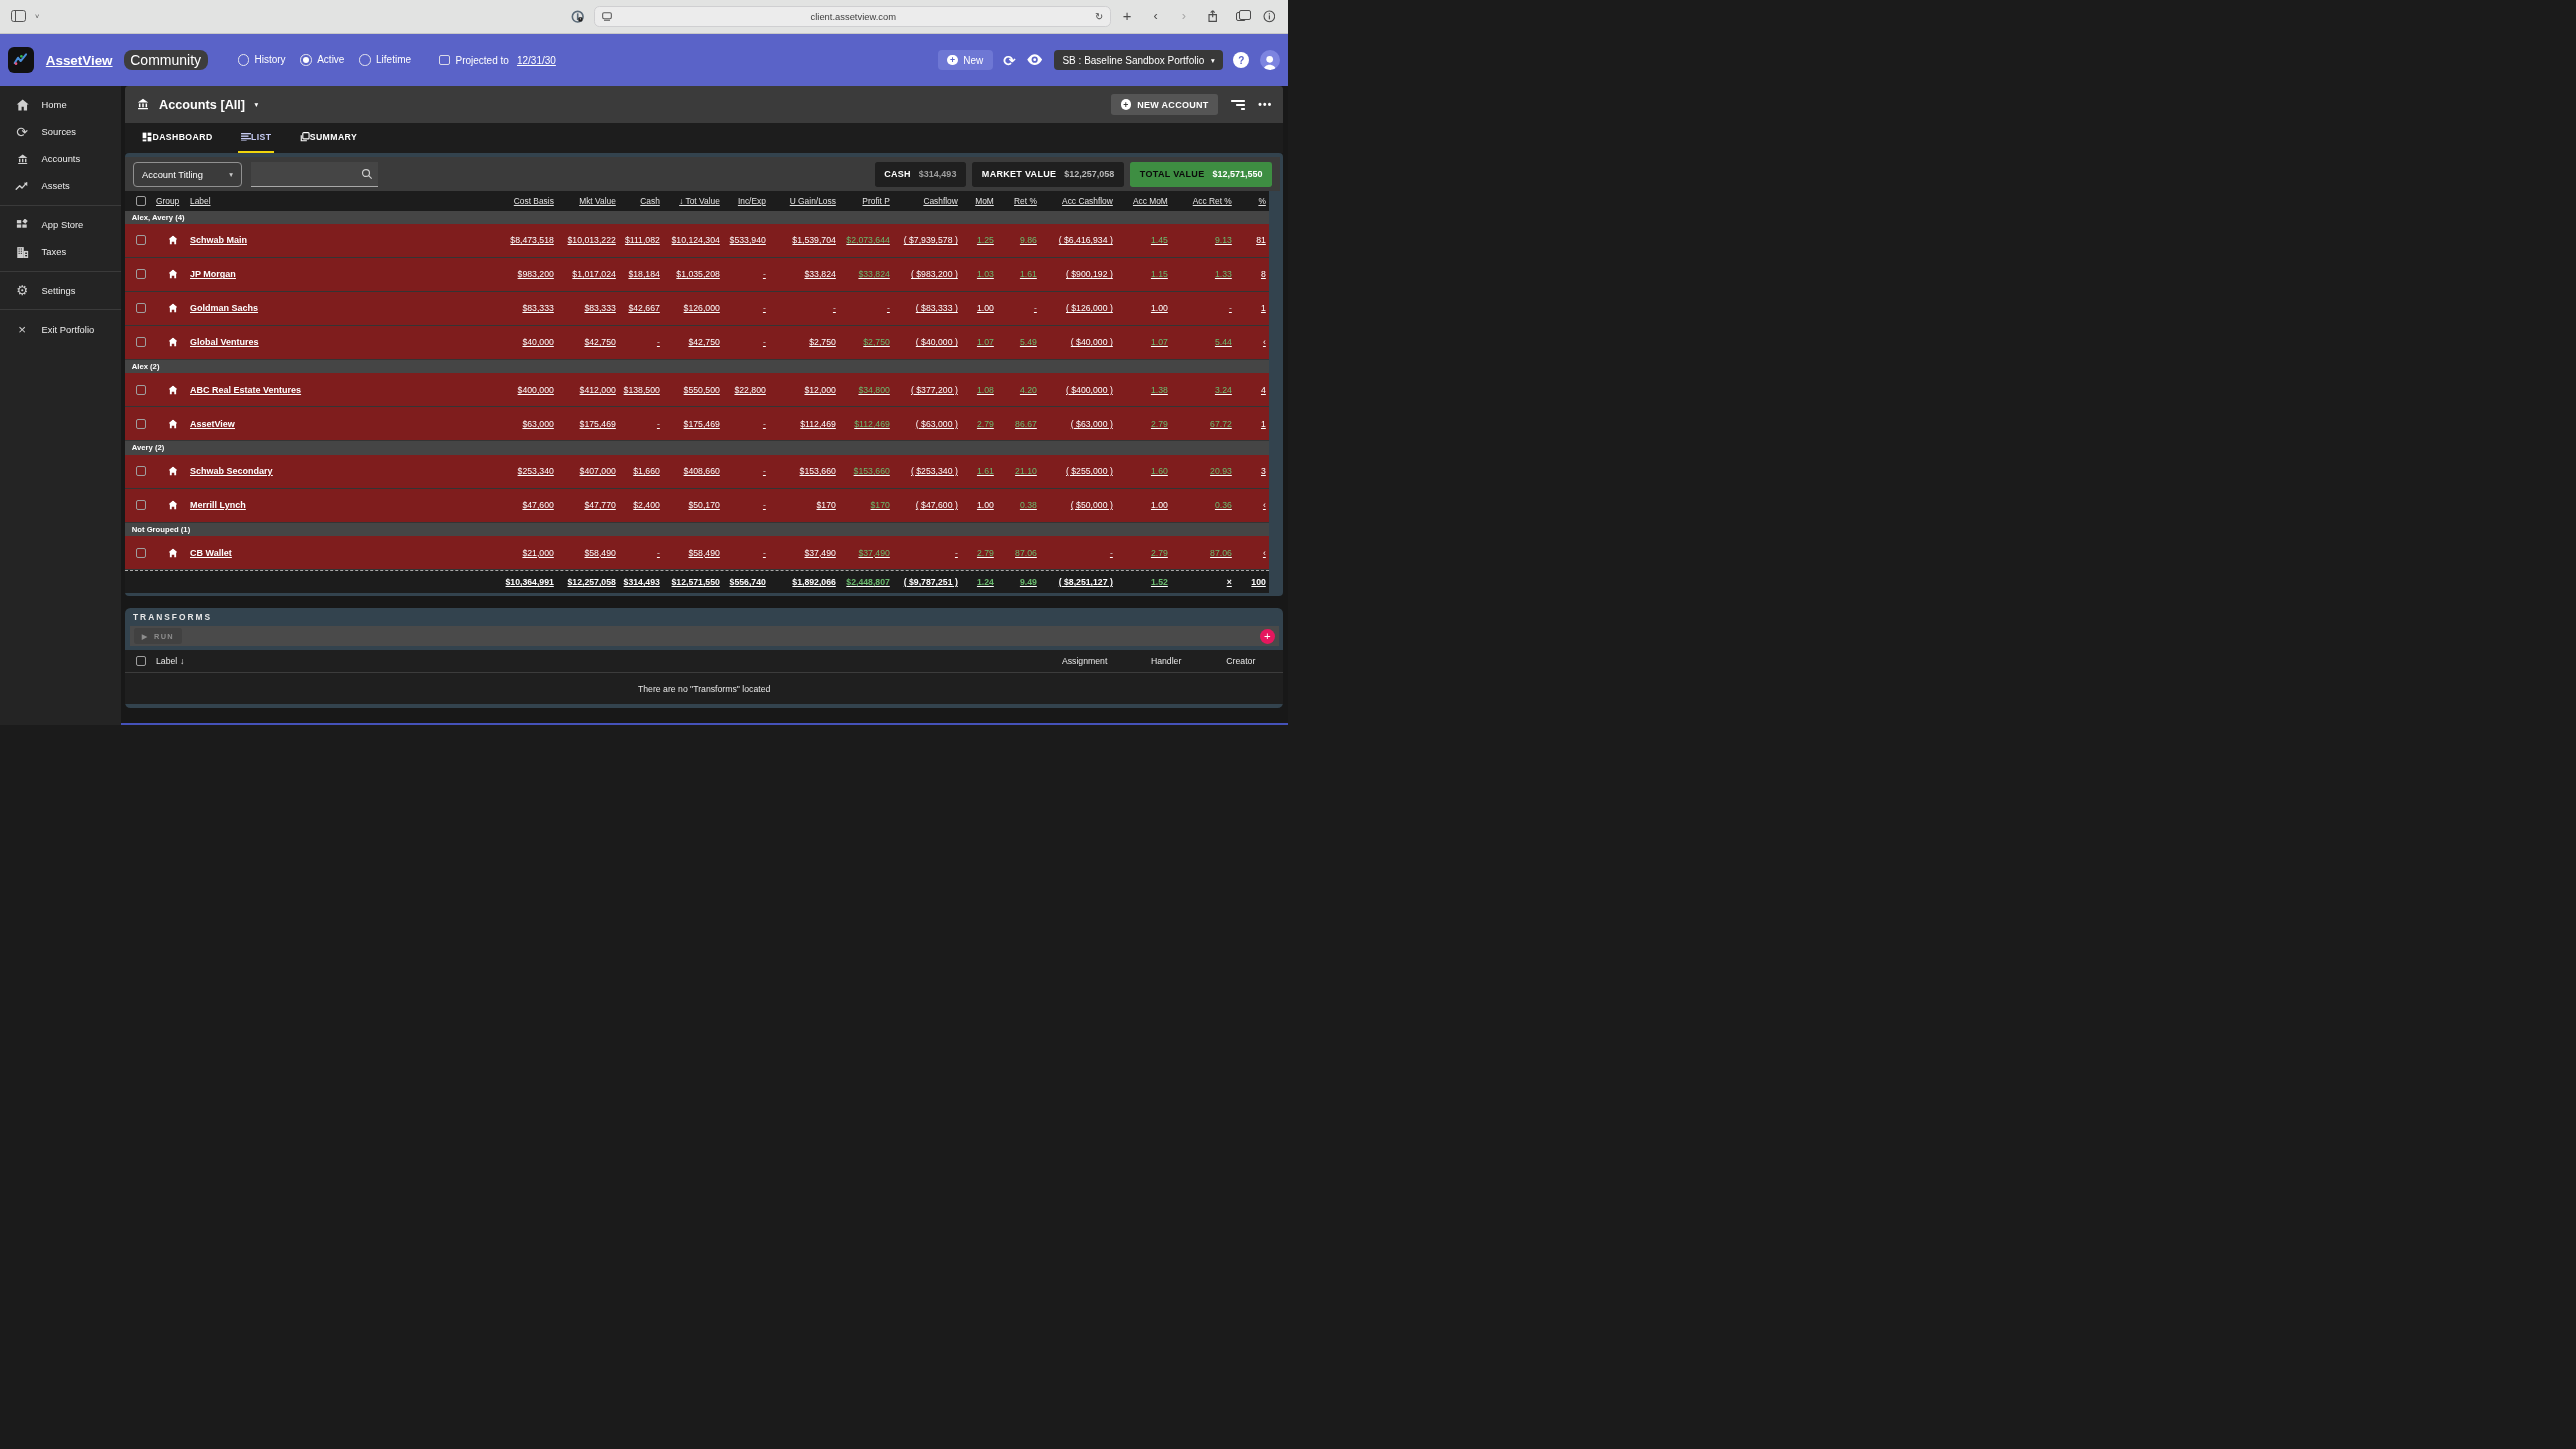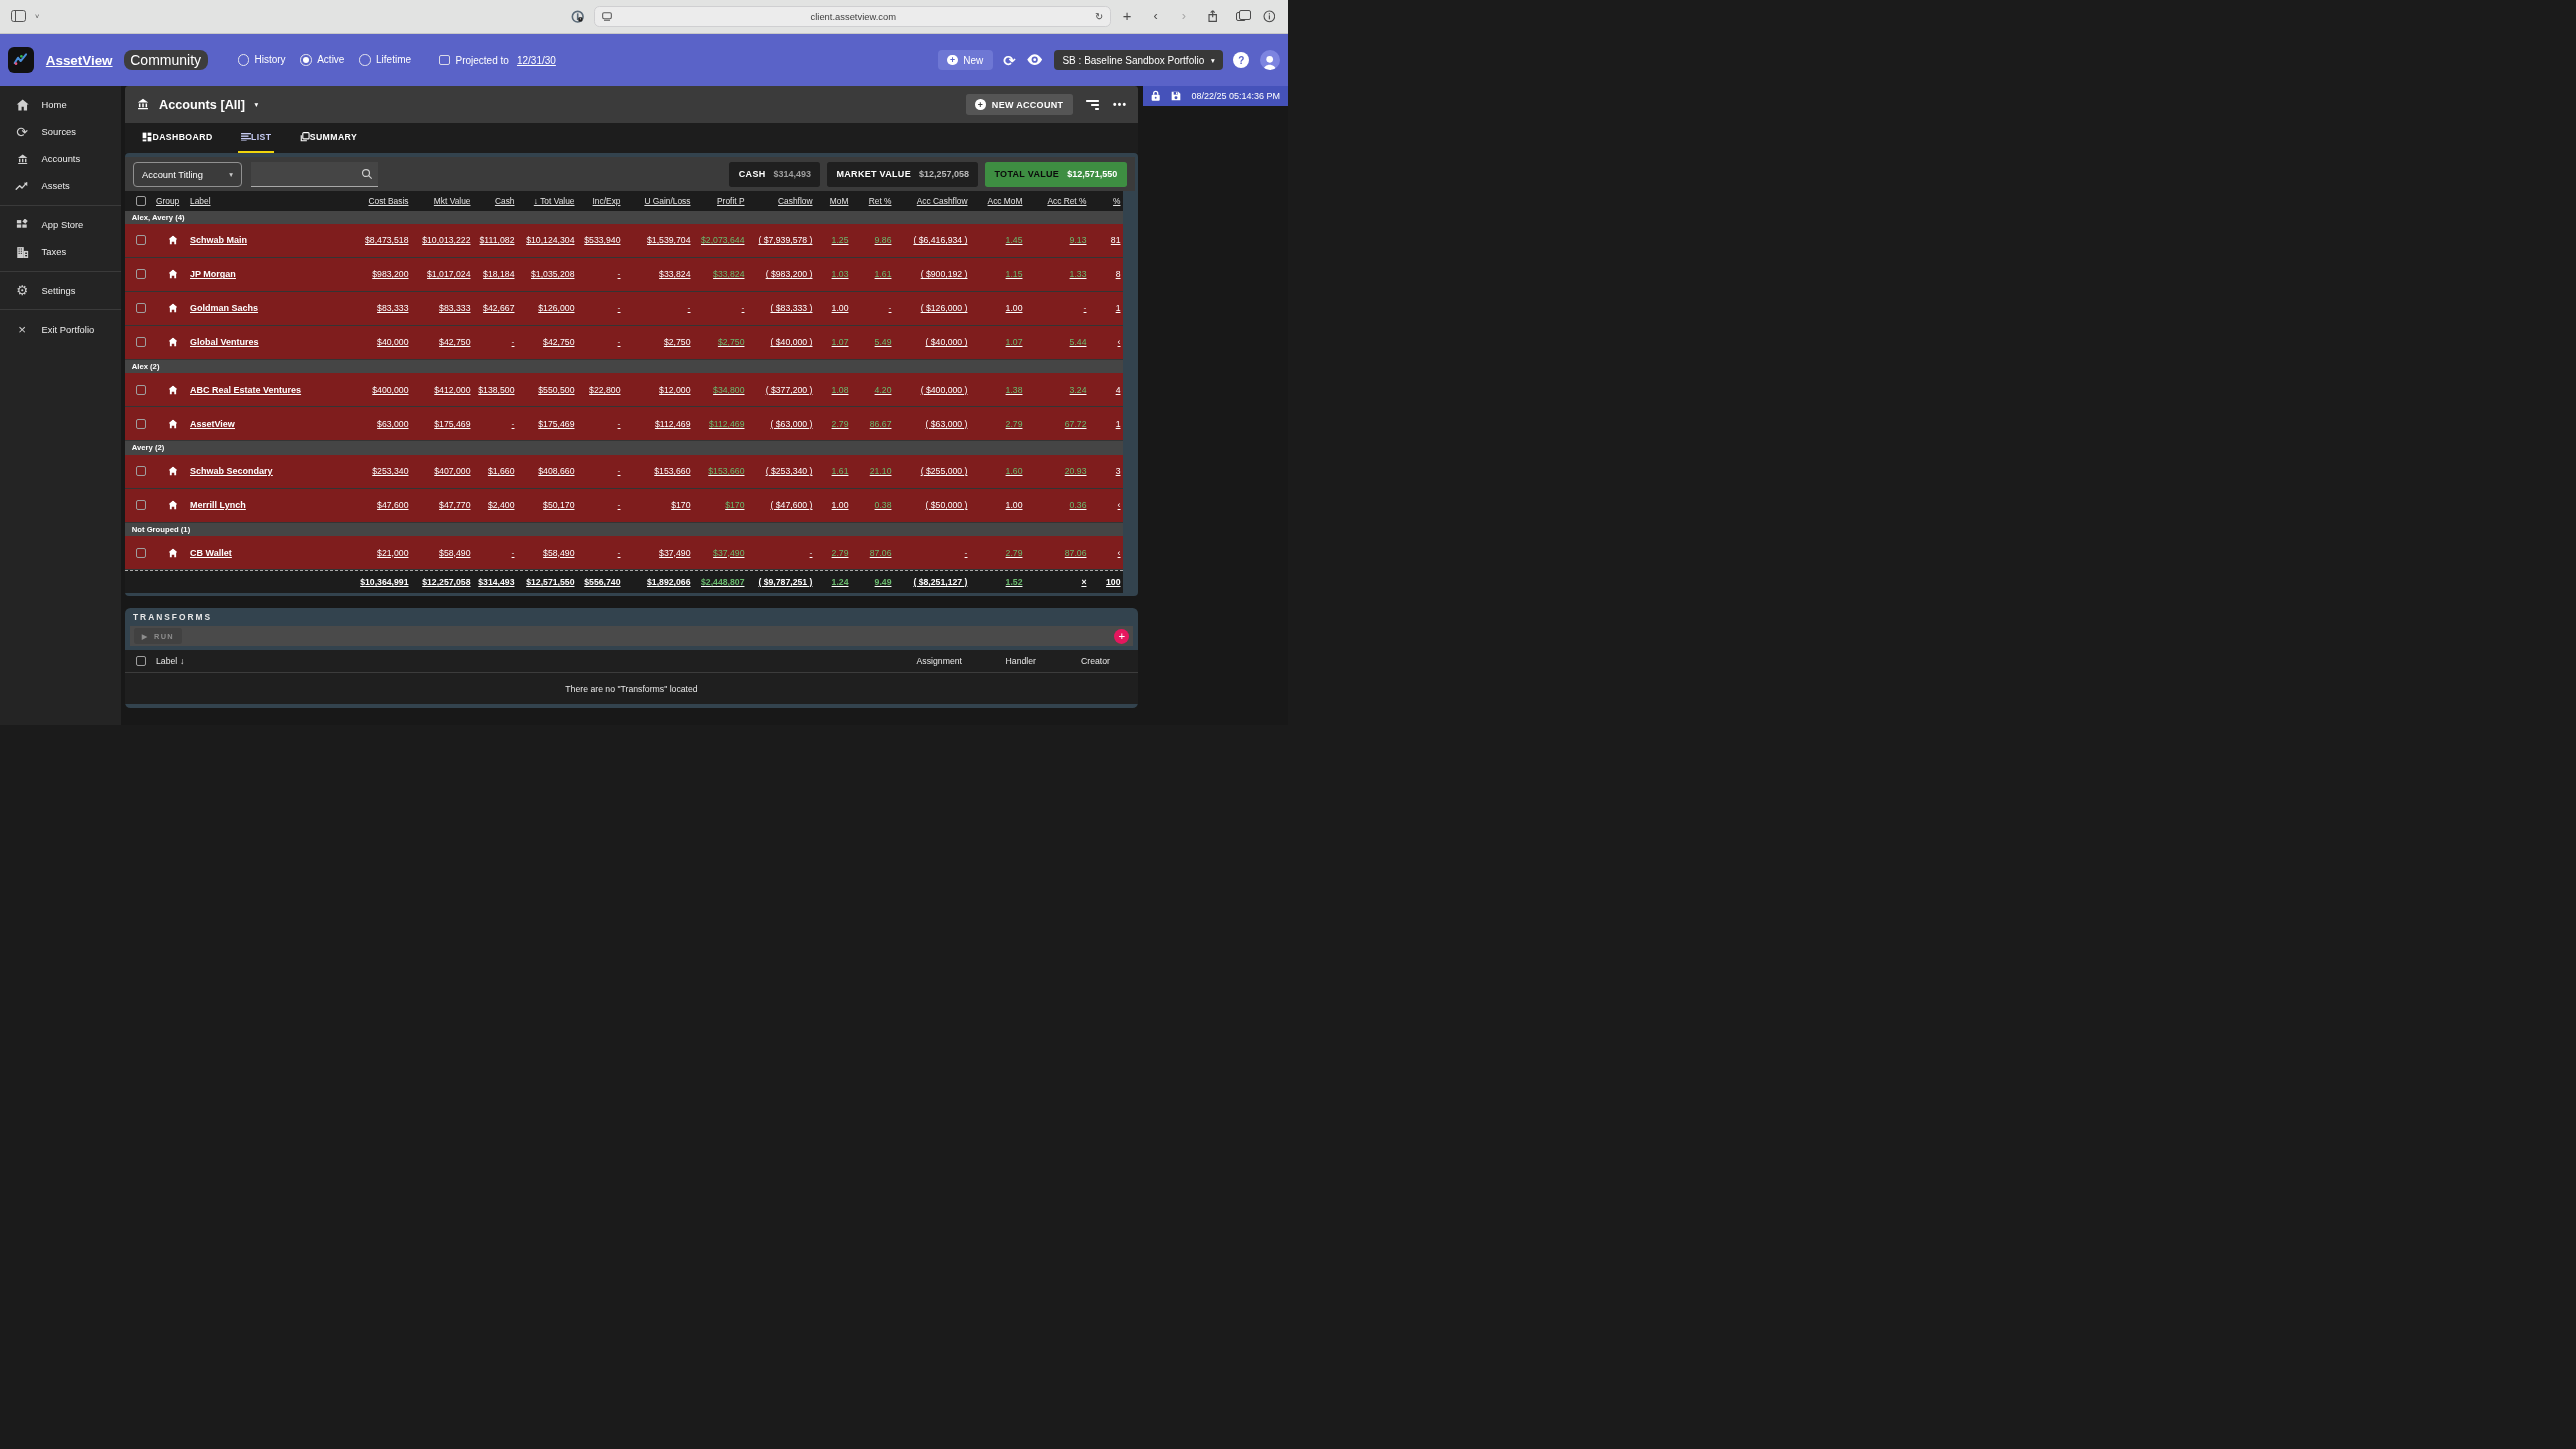--- a/index.html
+++ b/index.html
@@ -46,21 +46,21 @@
   .q-circ { width:16px; height:16px; border-radius:50%; background:#fff; color:#5a63c8;
     display:flex; align-items:center; justify-content:center; font-weight:bold; font-size:10px; }
   .avatar { width:20px; height:20px; border-radius:50%; background:#7d85e0; display:flex; align-items:flex-end; justify-content:center; overflow:hidden; }
 
   
   .app-body { display:flex; height:657px;justify-content:space-between; }
   .sidebar { width:121px; background:#242424; padding-top:5.4px; flex-shrink:0; }
   .side-item { height:27px; display:flex; align-items:center; gap:12px; padding-left:14.8px; color:#ededed; font-size:9.4px; cursor:default; }
   .side-item .ic { width:14.8px; display:flex; justify-content:center; color:#cfcfcf; font-size:12.7px; }
   .side-div { border-top:0.7px solid #3a3a3a; margin:5.4px 0; }
-  .main { flex:1; background:#181818; display:flex; flex-direction:row; position:relative; }
+  .main { flex:1; background:#181818; display:flex; flex-direction:column; position:relative; }
   .content { flex:1; padding:0 4.7px 0 4px; overflow:hidden; }
 
   
   .page-header { height:37px; background:#3b3b3b; border-radius:3.4px 3.4px 0 0; display:flex; align-items:center;
     padding:0 10.7px; color:#fff; gap:9.4px; }
   .ph-icon { color:#fff; }
   .page-title { font-size:12.7px; font-weight:bold; }
   .ph-right { margin-left:auto; display:flex; align-items:center; gap:13.4px; }
   .new-acct { background:#555; border-radius:2.7px; padding:5.4px 9.4px; font-size:9px; font-weight:bold;
     letter-spacing:0.3px; display:flex; align-items:center; gap:6px; }

